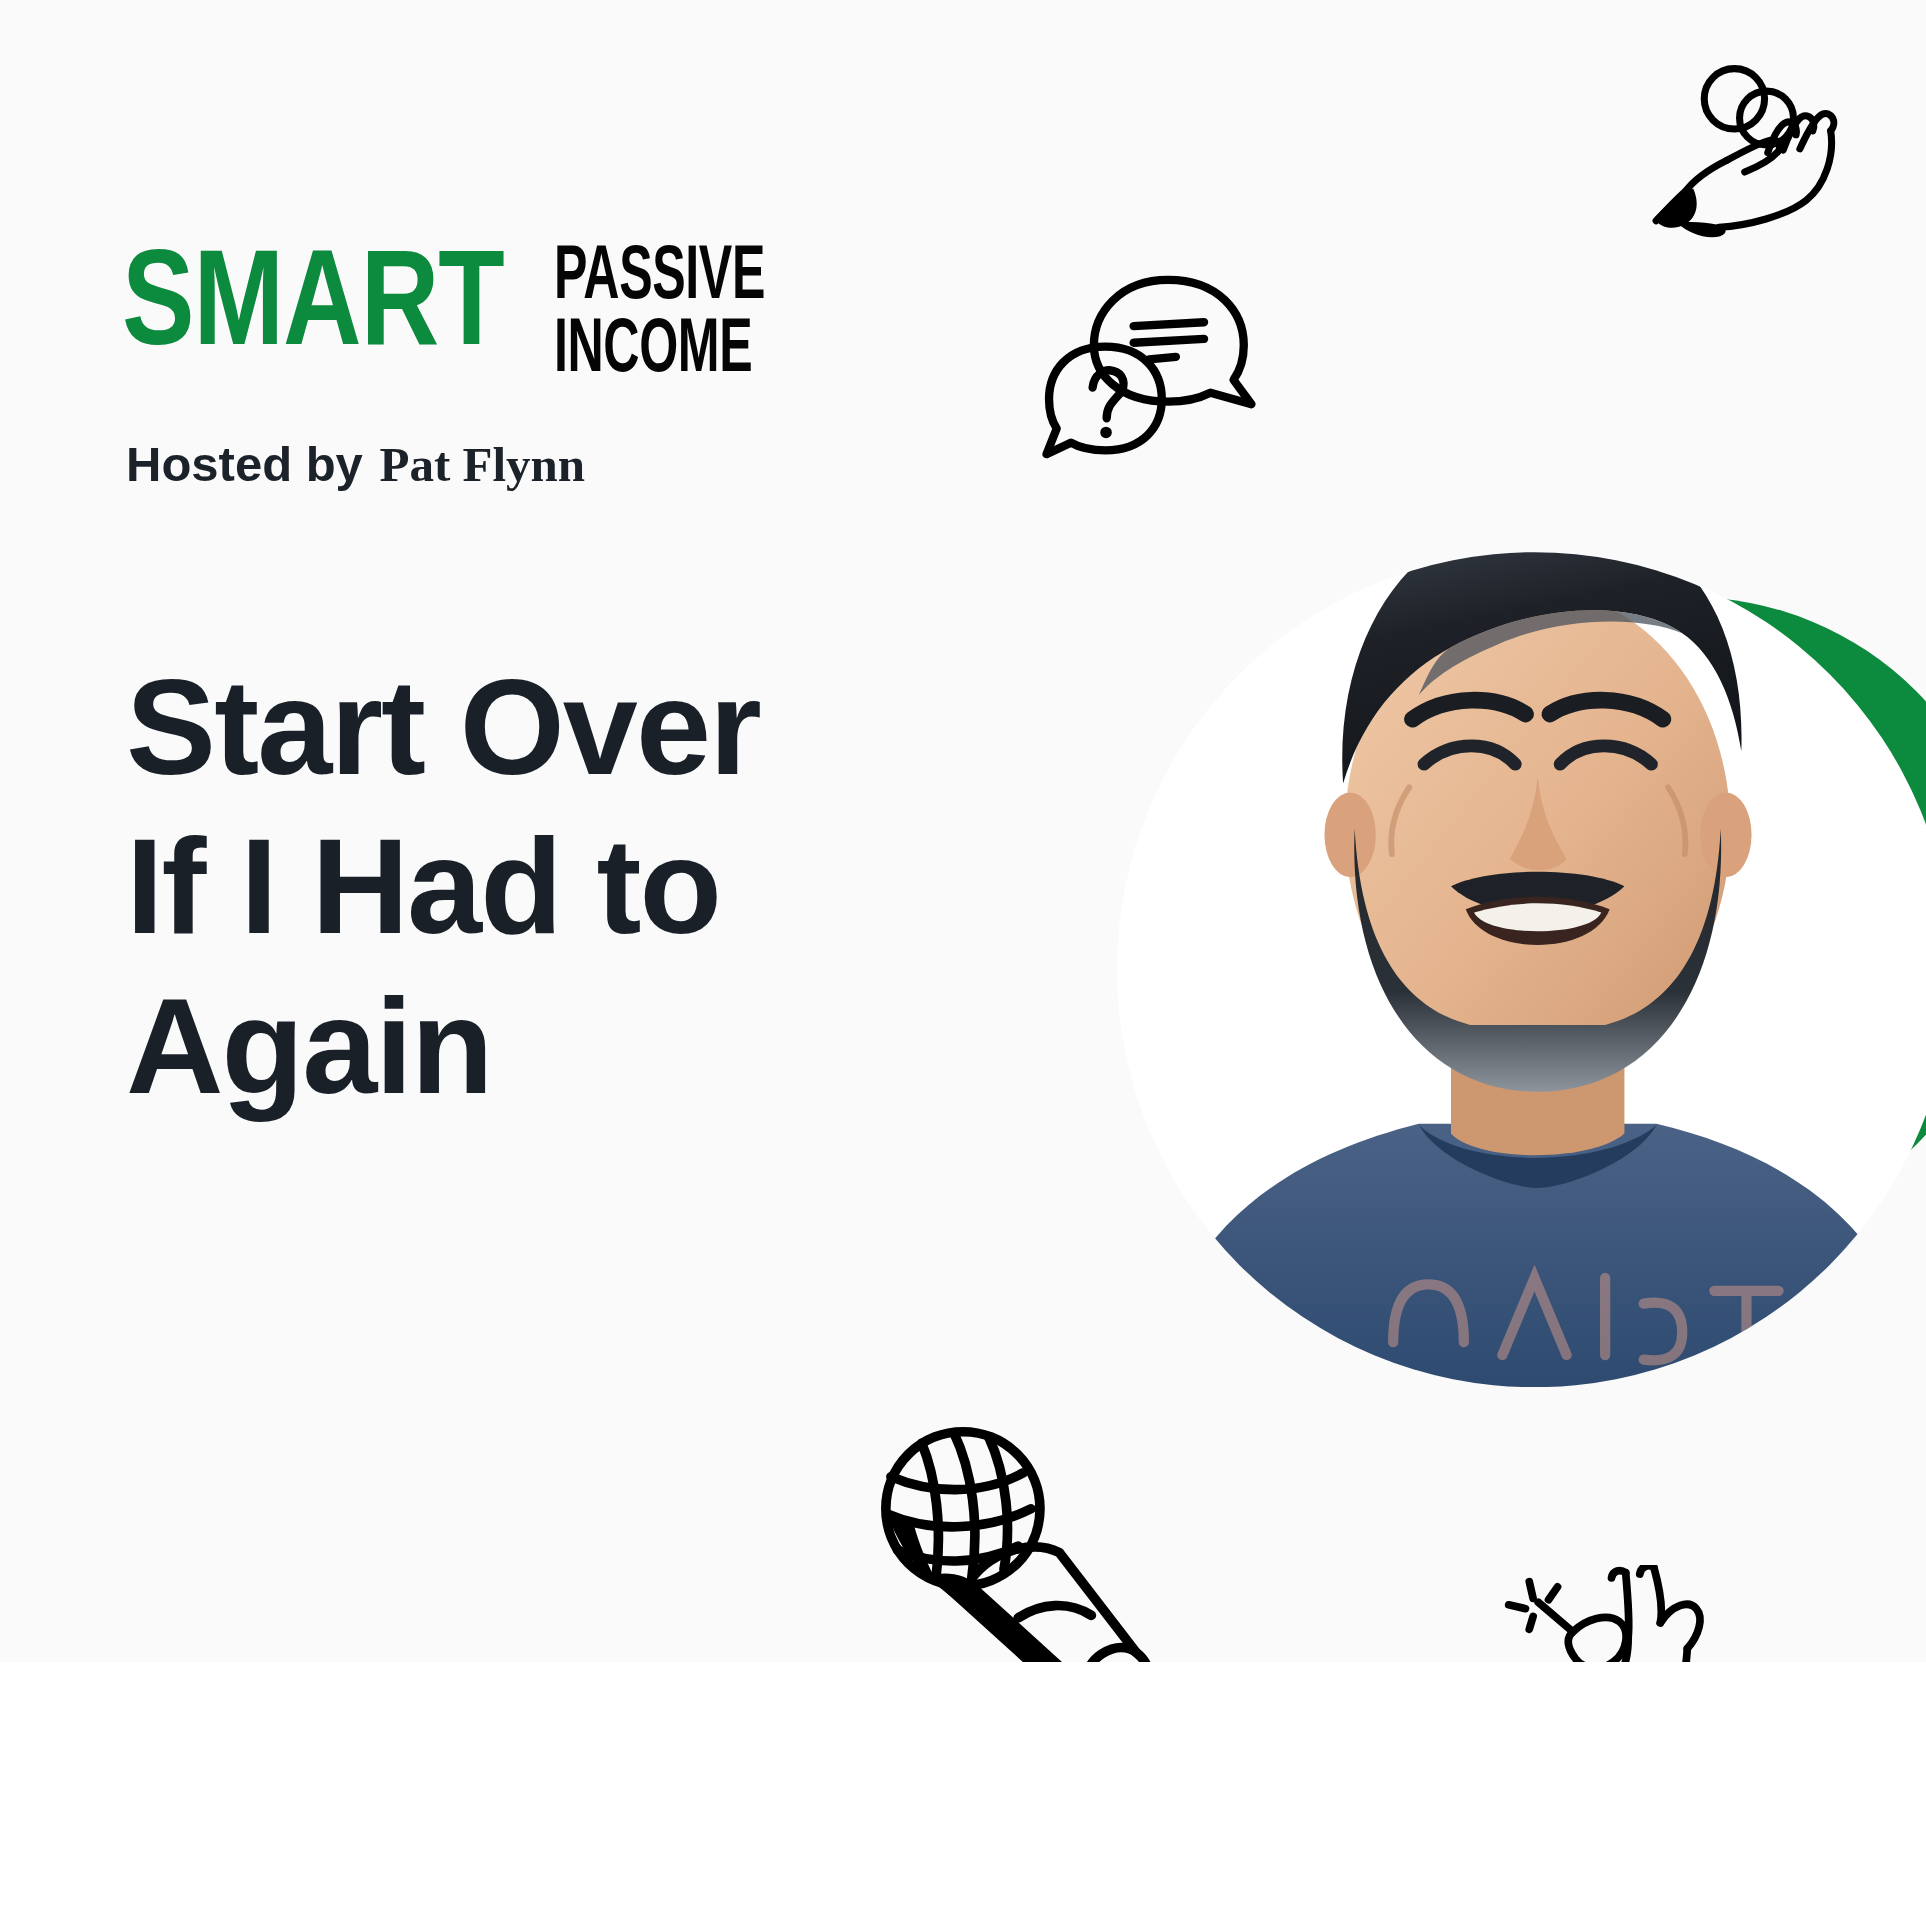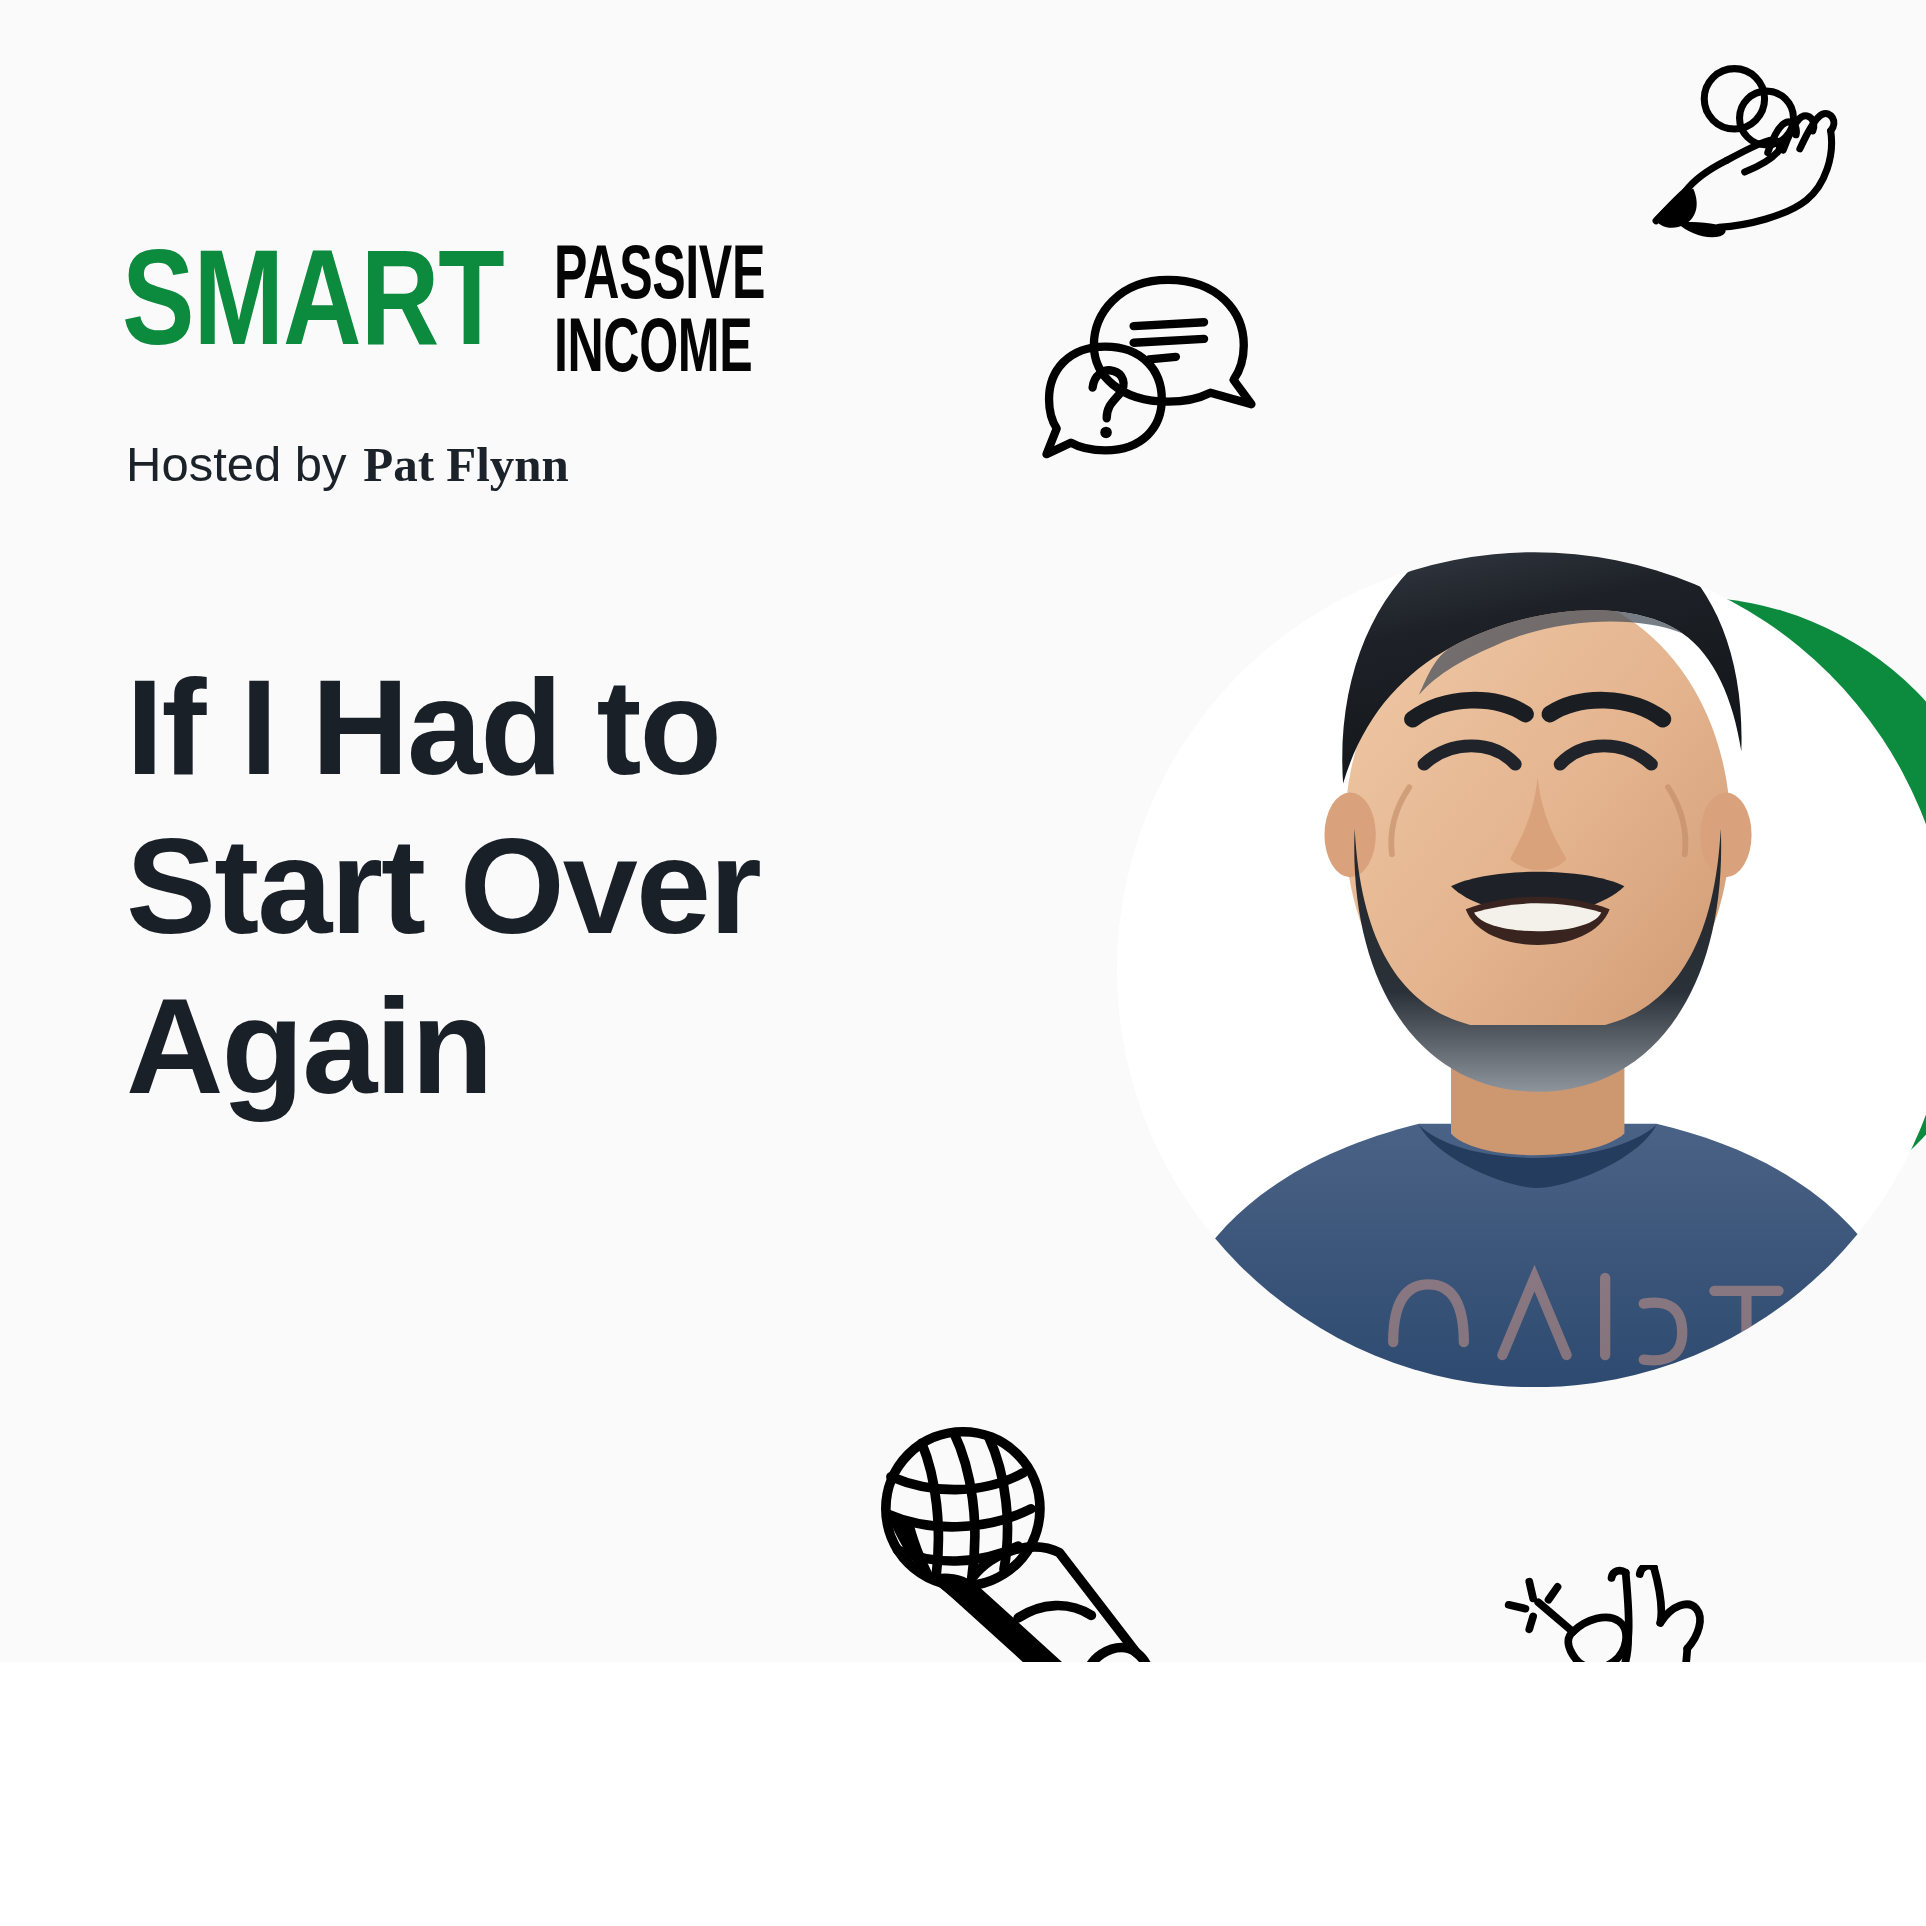--- a/index.html
+++ b/index.html
@@ -86,21 +86,21 @@
   .hosted {
     position: absolute;
     left: 126px;
     top: 440px;
     z-index: 6;
     font-size: 49px;
     line-height: 1;
     color: #1b2229;
     white-space: nowrap;
   }
-  .hosted .hosted-by   { font-weight: 400; }
+  .hosted .hosted-by   { font-weight: 700; }
   .hosted .host-name   { font-weight: 700; margin-left: 16.7px; font-family: Liberation Serif, serif; }
 
   
   .episode-title {
     position: absolute;
     left: 126px;
     top: 648px;
     width: 950px;
     z-index: 6;
     color: #1a2028;
@@ -206,22 +206,22 @@
       <span class="logo-passive">PASSIVE</span>
       <span class="logo-income">INCOME</span>
     </div>
   </div>
 
   <div class="hosted">
     <span class="hosted-by">Hosted by</span><span class="host-name">Pat Flynn</span>
   </div>
 
   <div class="episode-title">
+    <span class="tline">Start Over</span>
     <span class="tline">If I Had to</span>
-    <span class="tline">Start Over</span>
     <span class="tline">Again</span>
   </div>
 
   <div class="doodle" id="doodle-hand-balls">
     <svg viewBox="0 0 400 310" xmlns="http://www.w3.org/2000/svg">
       <g fill="none" stroke="#000000" stroke-width="11" stroke-linecap="round" stroke-linejoin="round">
         <circle cx="150" cy="62" r="47"></circle>
         <circle cx="200" cy="92" r="42"></circle>
 
         <path d="M 300 112 C 312 98 300 80 287 86 C 276 91 262 118 252 140"></path>

